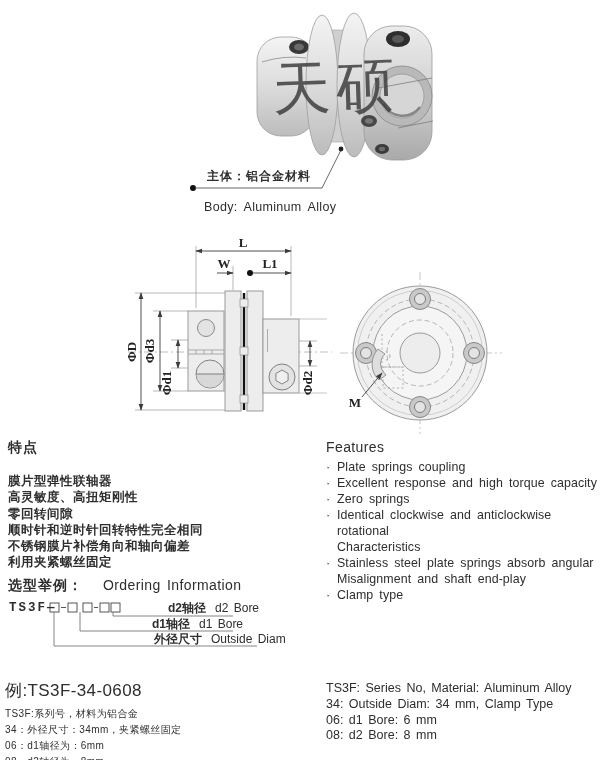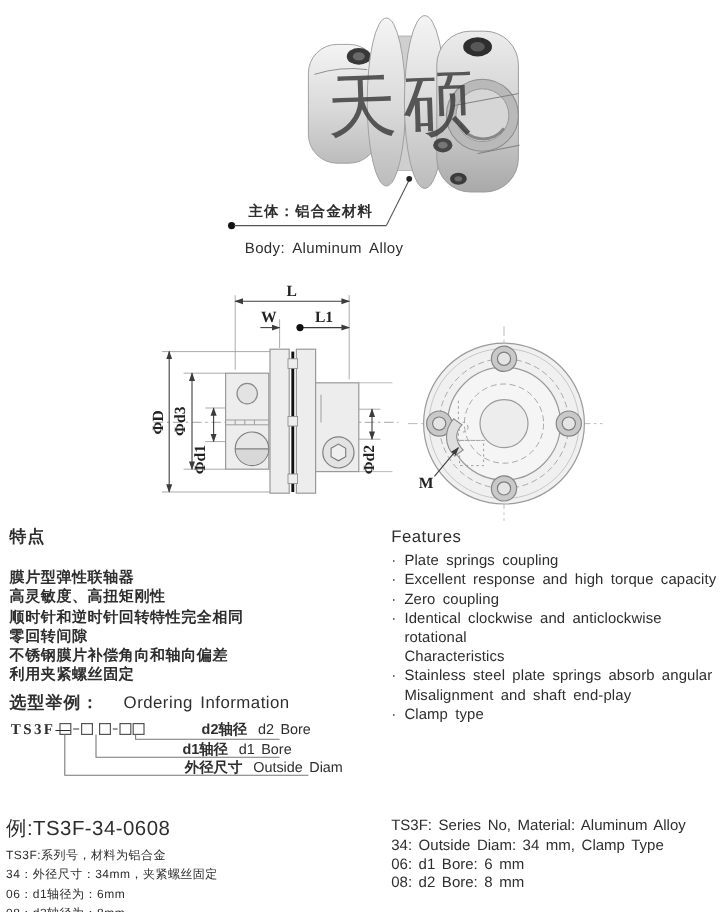--- a/index.html
+++ b/index.html
@@ -26,21 +26,21 @@
   .ord-r1{left:168px;top:600px;}
   .ord-r2{left:152px;top:616px;}
   .ord-r3{left:154px;top:631px;}
   .ex-cn{left:5px;top:679px;}
   .ex-cn .hd{font-size:17px;letter-spacing:.4px;margin-bottom:4px;}
   .ex-cn .ln{font-size:10px;font-weight:normal;line-height:15.9px;letter-spacing:.4px;}
   .ex-en{left:326px;top:681px;}
   .ex-en .hd{font-size:12.5px;word-spacing:2px;margin-bottom:3px;line-height:15.8px;}
   .ex-en .ln{font-size:12.5px;line-height:15.8px;word-spacing:2px;}
   .code-prefix{left:9px;top:601px;font-size:12.5px;font-weight:bold;letter-spacing:2px;
-               font-family:Liberation Serif, serif;}
+               font-family:Liberation Mono, monospace;}
 </style>
 </head>
 <body>
 
 <div class="page">
 
   <svg class="abs" style="left:0;top:0" width="600" height="760" viewBox="0 0 600 760">
     <defs>
       <linearGradient id="gM" x1="0" y1="0" x2="0" y2="1">
         <stop offset="0" stop-color="#f4f4f4"></stop>
@@ -219,39 +219,39 @@
     </g>
   </svg>
 
   <div class="abs label-cn">主体：铝合金材料</div>
   <div class="abs label-en">Body: Aluminum  Alloy</div>
 
   <div class="abs feat-cn">
     <div class="hd">特点</div>
     <div class="ln">膜片型弹性联轴器</div>
     <div class="ln">高灵敏度、高扭矩刚性</div>
+    <div class="ln">零回转间隙</div>
     <div class="ln">顺时针和逆时针回转特性完全相同</div>
-    <div class="ln">零回转间隙</div>
     <div class="ln">不锈钢膜片补偿角向和轴向偏差</div>
     <div class="ln">利用夹紧螺丝固定</div>
   </div>
 
   <div class="abs feat-en">
     <div class="hd">Features</div>
     <div class="row">
         <span class="b">·</span>
         <span>Plate springs coupling</span>
       </div>
     <div class="row">
         <span class="b">·</span>
         <span>Excellent response and high torque capacity</span>
       </div>
     <div class="row">
         <span class="b">·</span>
-        <span>Zero coupling</span>
+        <span>Zero springs</span>
       </div>
     <div class="row">
         <span class="b">·</span>
         <span>Identical clockwise and anticlockwise rotational</span>
       </div>
     <div class="row">
         <span class="b"></span>
         <span>Characteristics</span>
       </div>
     <div class="row">

